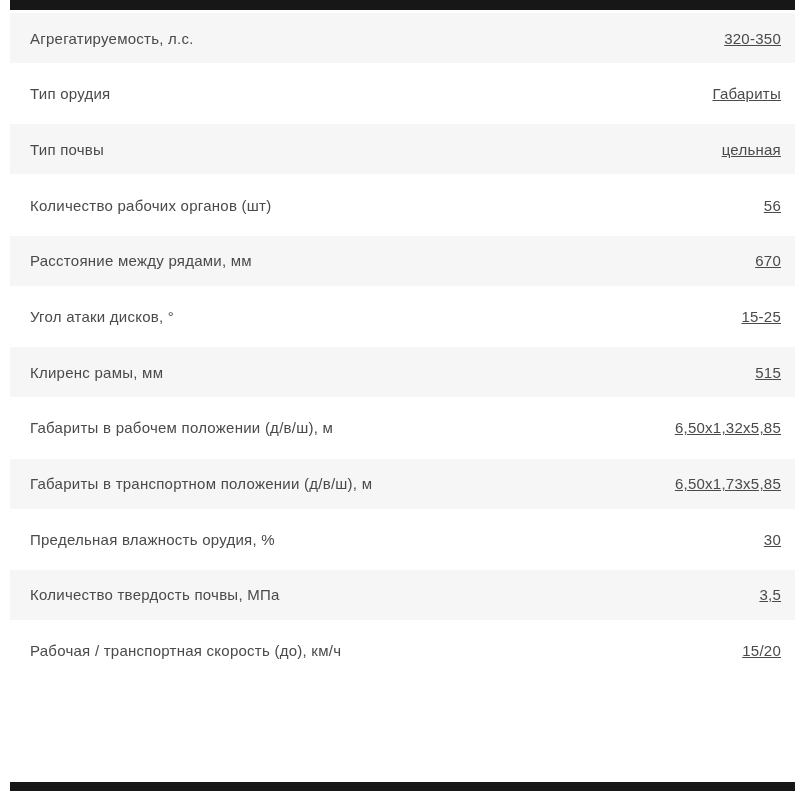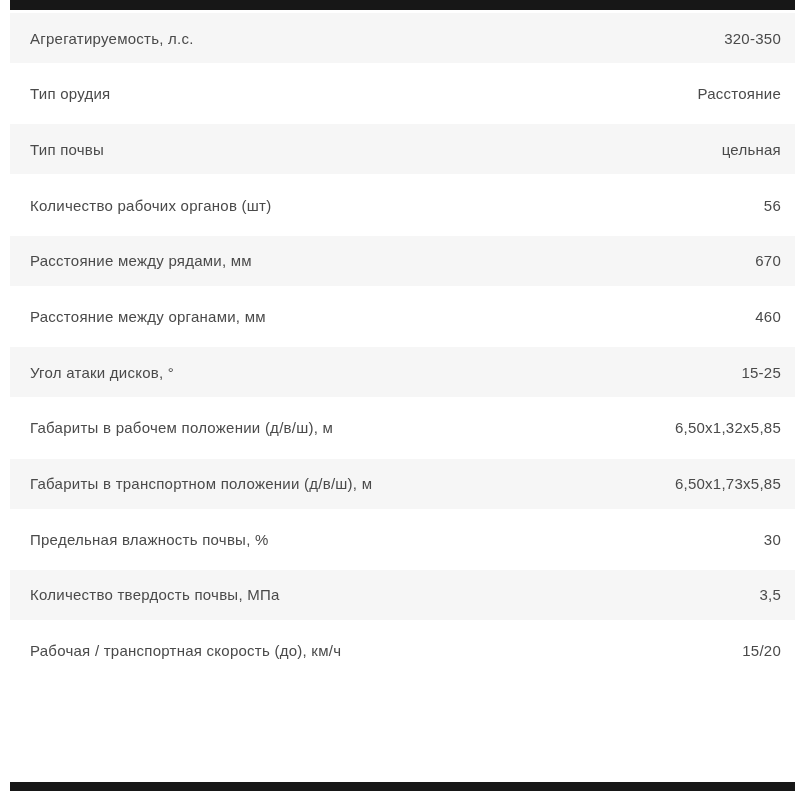--- a/index.html
+++ b/index.html
@@ -45,66 +45,67 @@
     background: #f6f6f6;
   }
   .spec-label {
     text-align: left;
     white-space: nowrap;
   }
   .spec-value {
     text-align: center;
     white-space: nowrap;
     padding-left: 20px;
+    text-decoration: underline;
   }
 </style>
 </head>
 <body>
 
 <div class="partial-row top"></div>
 
 <div class="spec-table" id="spec-table">
     <div class="spec-row">
       <span class="spec-label">Агрегатируемость, л.с.</span>
       <span class="spec-value">320-350</span>
     </div>
     <div class="spec-row">
       <span class="spec-label">Тип орудия</span>
-      <span class="spec-value">Расстояние</span>
+      <span class="spec-value">Габариты</span>
     </div>
     <div class="spec-row">
       <span class="spec-label">Тип почвы</span>
       <span class="spec-value">цельная</span>
     </div>
     <div class="spec-row">
       <span class="spec-label">Количество рабочих органов (шт)</span>
       <span class="spec-value">56</span>
     </div>
     <div class="spec-row">
       <span class="spec-label">Расстояние между рядами, мм</span>
       <span class="spec-value">670</span>
     </div>
     <div class="spec-row">
-      <span class="spec-label">Расстояние между органами, мм</span>
-      <span class="spec-value">460</span>
+      <span class="spec-label">Угол атаки дисков, °</span>
+      <span class="spec-value">15-25</span>
     </div>
     <div class="spec-row">
-      <span class="spec-label">Угол атаки дисков, °</span>
-      <span class="spec-value">15-25</span>
+      <span class="spec-label">Клиренс рамы, мм</span>
+      <span class="spec-value">515</span>
     </div>
     <div class="spec-row">
       <span class="spec-label">Габариты в рабочем положении (д/в/ш), м</span>
       <span class="spec-value">6,50х1,32х5,85</span>
     </div>
     <div class="spec-row">
       <span class="spec-label">Габариты в транспортном положении (д/в/ш), м</span>
       <span class="spec-value">6,50х1,73х5,85</span>
     </div>
     <div class="spec-row">
-      <span class="spec-label">Предельная влажность почвы, %</span>
+      <span class="spec-label">Предельная влажность орудия, %</span>
       <span class="spec-value">30</span>
     </div>
     <div class="spec-row">
       <span class="spec-label">Количество твердость почвы, МПа</span>
       <span class="spec-value">3,5</span>
     </div>
     <div class="spec-row">
       <span class="spec-label">Рабочая / транспортная скорость (до), км/ч</span>
       <span class="spec-value">15/20</span>
     </div>

